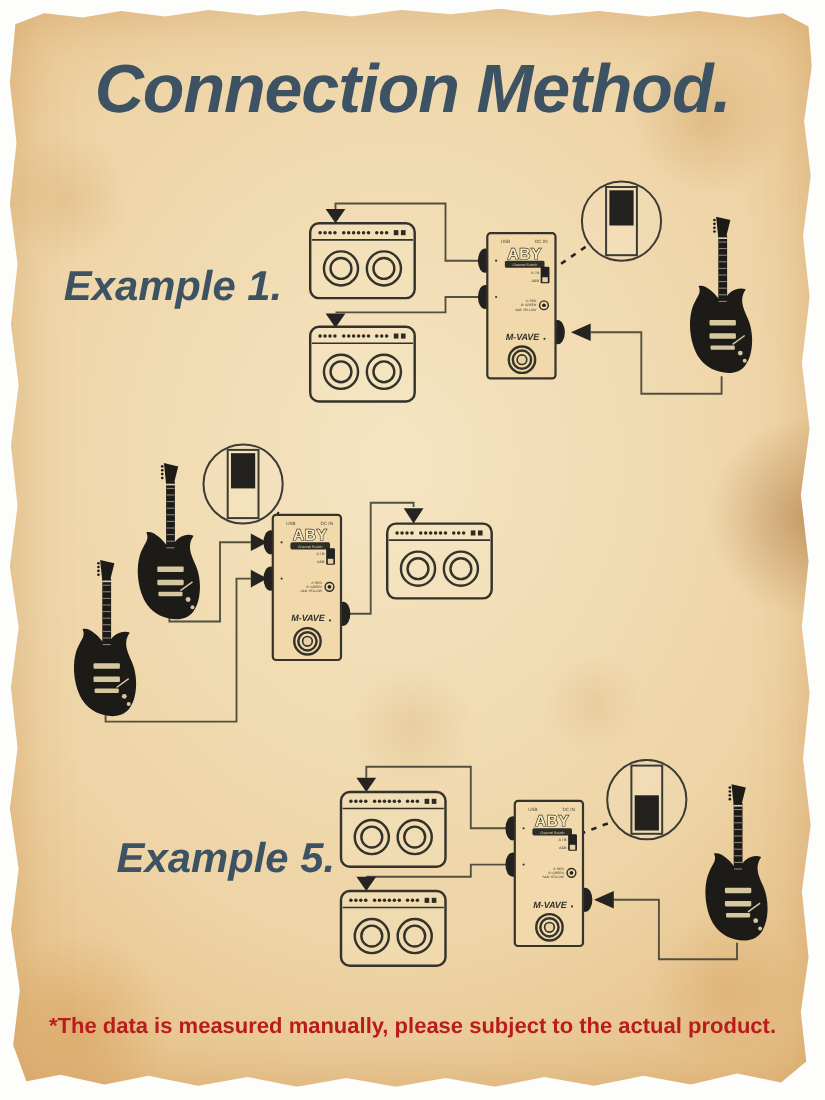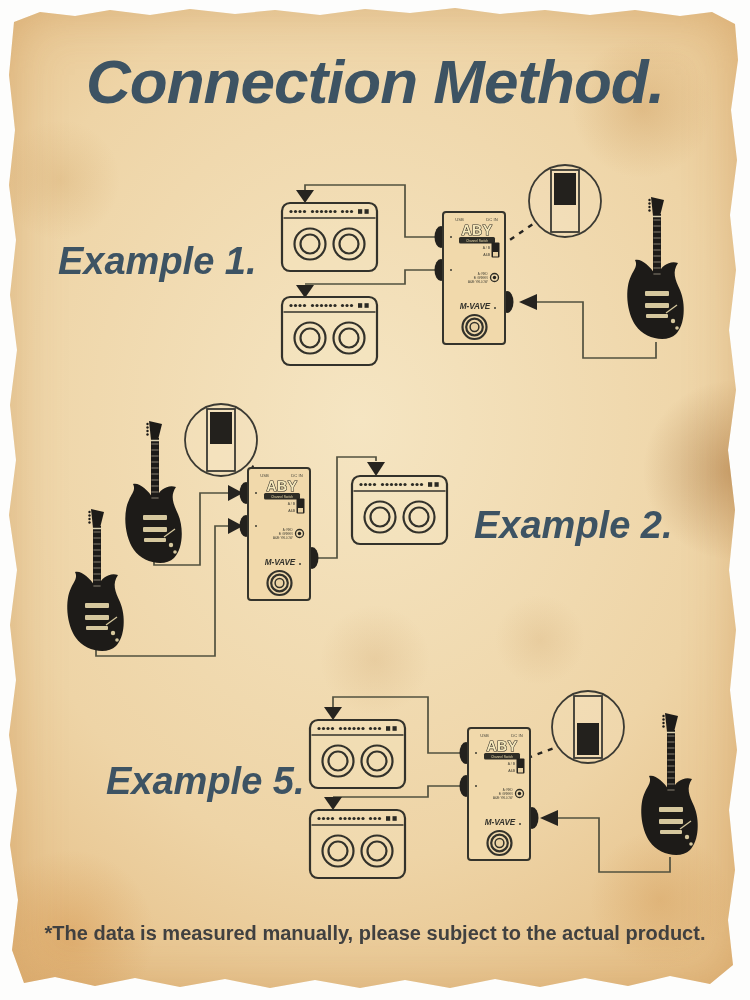--- a/index.html
+++ b/index.html
@@ -28,38 +28,37 @@
     color:#3d5363;margin:0;
   }
   .example-label{
     position:absolute;font-size:38px;font-weight:bold;font-style:italic;color:#3d5363;
   }
   .label-1{left:58px;top:240px;}
   .label-2{left:474px;top:504px;}
   .label-3{left:106px;top:760px;}
   .footnote{
     position:absolute;top:922px;left:0;width:100%;text-align:center;
-    font-size:20px;font-weight:bold;color:#404040;
+    font-size:20px;font-weight:bold;color:#b91c1c;
   }
   svg.diagram{position:absolute;left:0;top:0;}
   svg text{font-family:"Liberation Sans",sans-serif;}
   .wire{fill:none;stroke:#52513f;stroke-width:1.7;}
   .arrowfill{fill:#262420;stroke:none;}
   .dash{stroke:#262420;stroke-width:2.4;stroke-dasharray:5 6;fill:none;stroke-linecap:butt;}
   .ink{stroke:#33322b;fill:none;}
 </style>
 </head>
 <body>
 
 <div class="canvas">
   <div class="paper"></div>
 
   <h1 class="title">Connection Method.</h1>
   <div class="example-label label-1">Example 1.</div>
-  <div class="example-label label-2">Example 2.</div>
   <div class="example-label label-3">Example 5.</div>
   <div class="footnote">*The data is measured manually, please subject to the actual product.</div>
 
   <svg class="diagram" width="750" height="1000" viewBox="0 0 750 1000">
     <defs>
 
       <g id="amp">
         <rect x="0" y="0" width="95" height="68" rx="8" fill="rgba(246,231,196,0.30)" stroke="#33322b" stroke-width="2.2"></rect>
         <line x1="1.5" y1="15" x2="93.5" y2="15" stroke="#33322b" stroke-width="1.5"></line>
         <g fill="#2b2a24">

